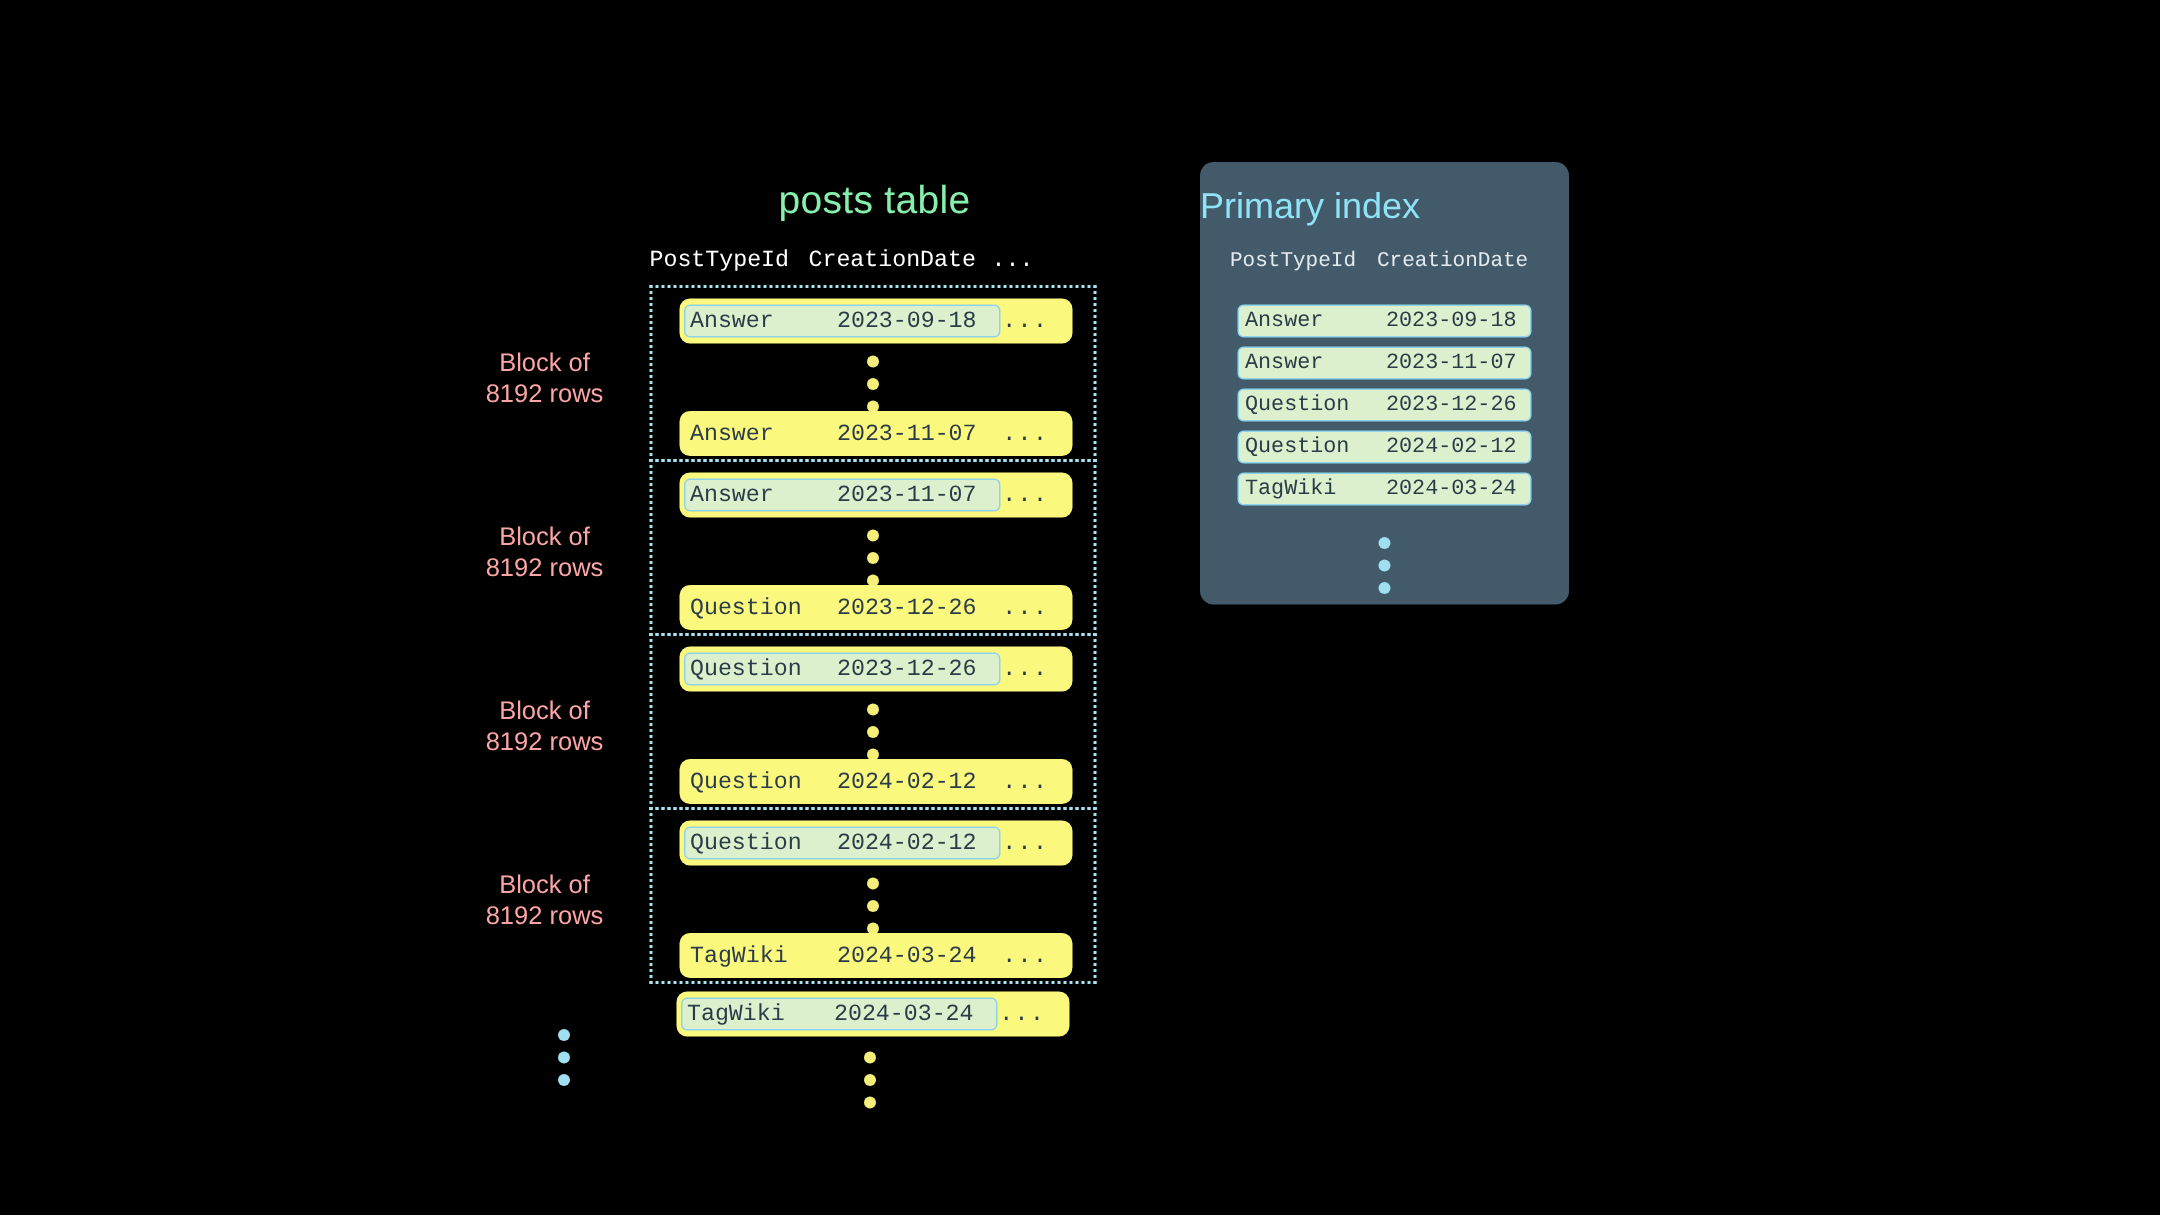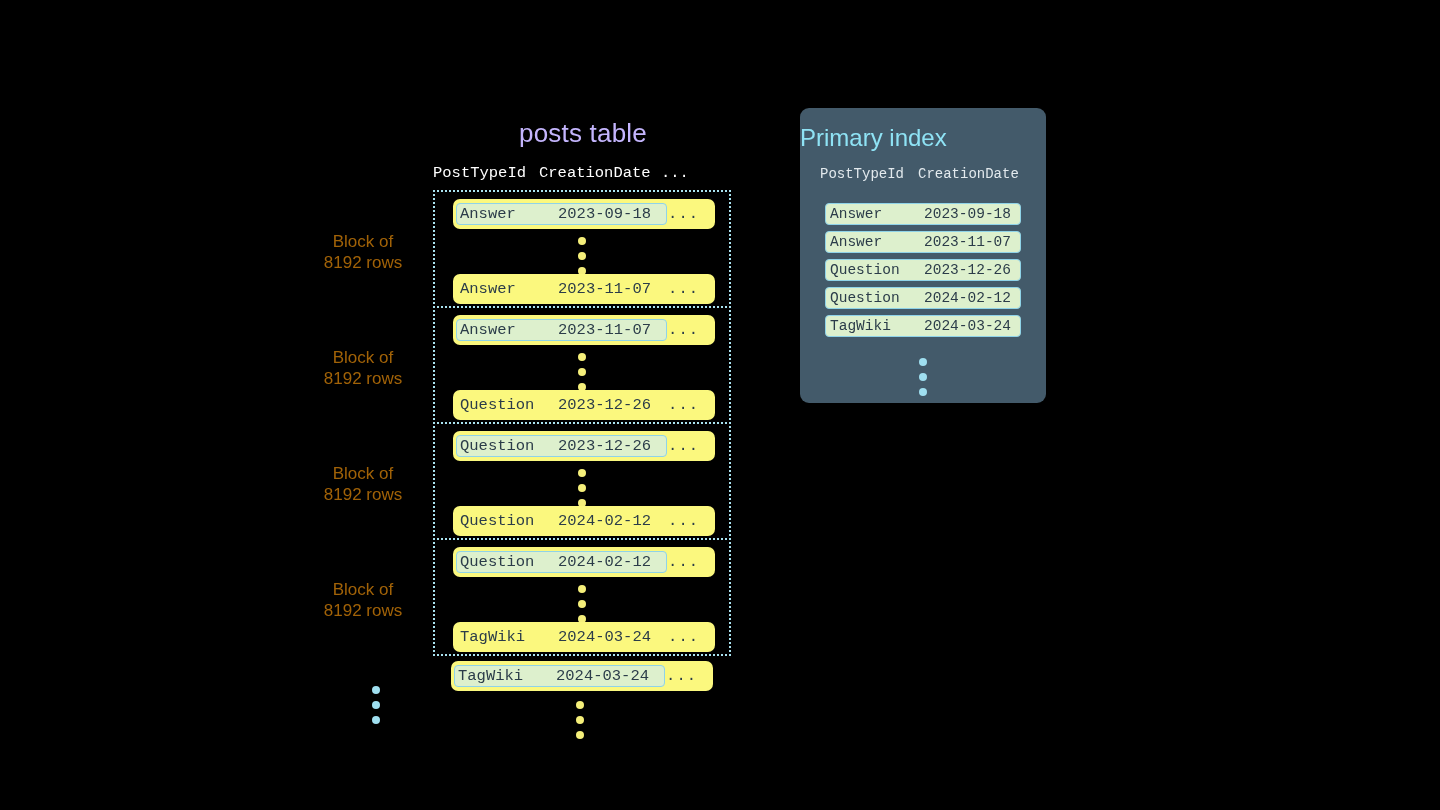--- a/index.html
+++ b/index.html
@@ -23,21 +23,21 @@
     width: 420px;
     height: 620px;
   }
 
   .table-title {
     position: absolute;
     left: 103px;
     top: 0px;
     width: 300px;
     text-align: center;
-    color: #c4b5fd;
+    color: #86efac;
     font-size: 26px;
     font-family: "Liberation Sans", sans-serif;
     letter-spacing: .2px;
   }
 
   .col-headers {
     position: absolute;
     left: 103px;
     top: 46px;
     width: 282px;
@@ -57,21 +57,21 @@
     left: 103px;
     width: 298px;
     border: 2px dotted #a9e2ef;
     box-sizing: border-box;
   }
   .block-label {
     position: absolute;
     right: 312px;
     width: 150px;
     text-align: center;
-    color: #a16207;
+    color: #fca5a5;
     font-size: 17px;
     line-height: 21px;
     font-family: "Liberation Sans", sans-serif;
   }
 
   
   .row {
     position: absolute;
     left: 18px;
     width: 262px;

